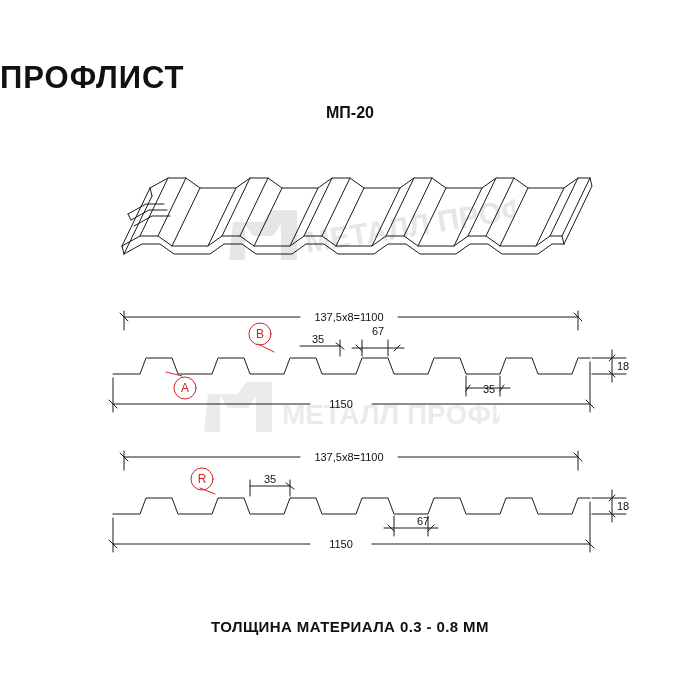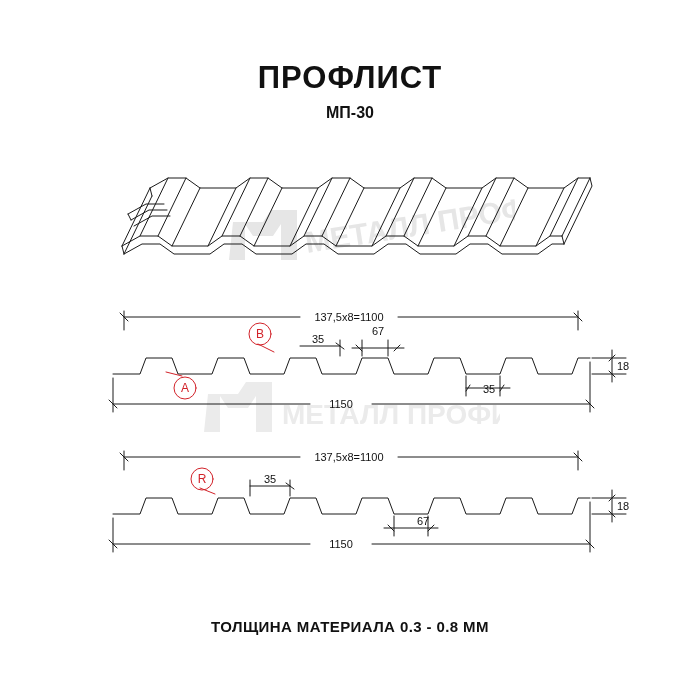--- a/index.html
+++ b/index.html
@@ -17,21 +17,21 @@
   }
   .page {
     position: absolute;
     inset: 0;
   }
   .title {
     position: absolute;
     left: 0;
     right: 0;
     top: 60px;
-    text-align: center;
+    text-align: left;
     font-size: 31px;
     font-weight: bold;
     letter-spacing: 1px;
     color: #111;
   }
   .subtitle {
     position: absolute;
     left: 0;
     right: 0;
     top: 104px;
@@ -75,21 +75,21 @@
     font-size: 11px;
     fill: #111;
   }
 </style>
 </head>
 <body>
 
 <div class="page">
 
   <div class="title">ПРОФЛИСТ</div>
-  <div class="subtitle">МП-30</div>
+  <div class="subtitle">МП-20</div>
 
   <div class="wm" style="left:225px; top:196px;">
     <svg width="290" height="90" viewBox="0 0 290 90">
       <g fill="#e6e6e6">
         <path d="M8 26 L38 26 L46 14 L72 14 L72 64 L56 64 L56 28 L48 40 L28 40 L20 28 L20 64 L4 64 Z"></path>
       </g>
       <text x="82" y="57" font-family="Liberation Sans, sans-serif" font-size="30" font-weight="bold" fill="#e6e6e6" transform="rotate(-9 82 57)">МЕТАЛЛ ПРОФИЛЬ</text>
     </svg>
   </div>
 

